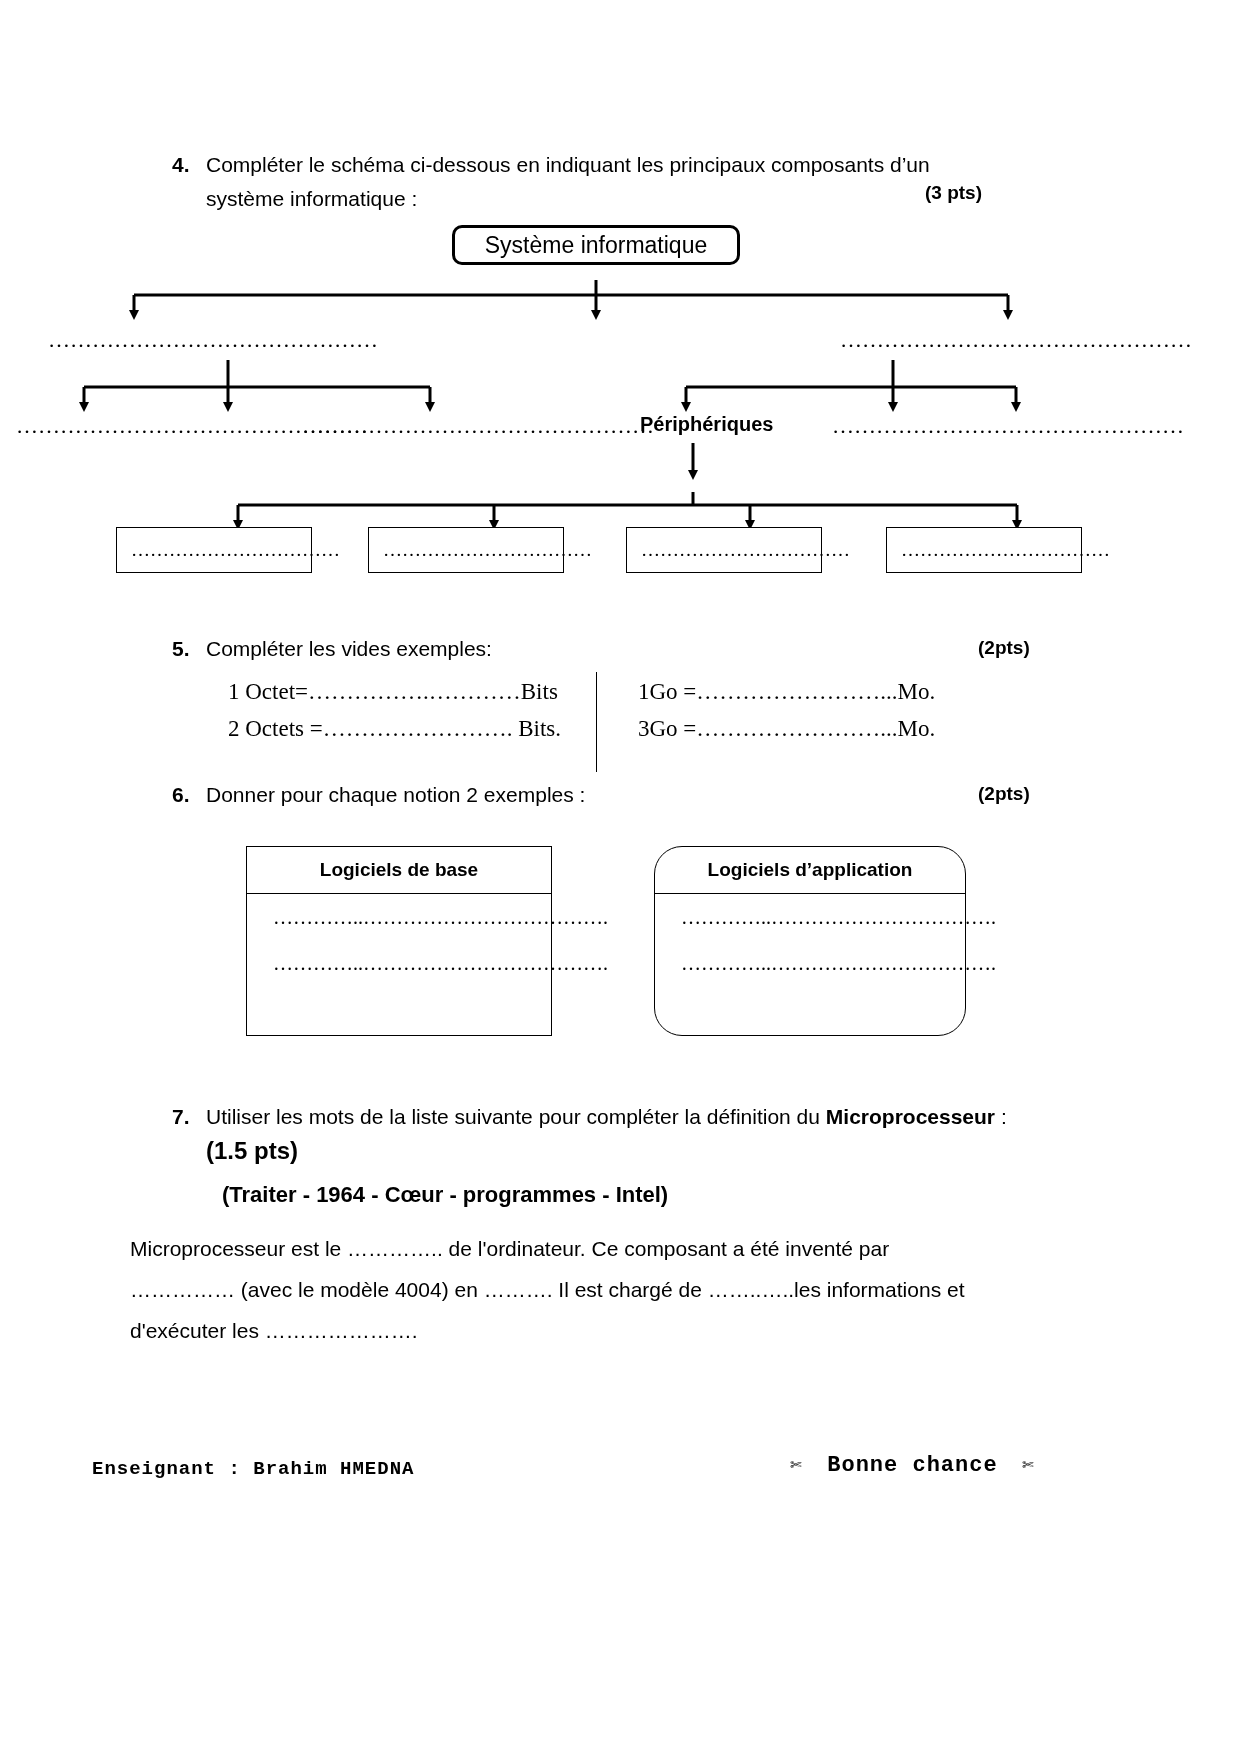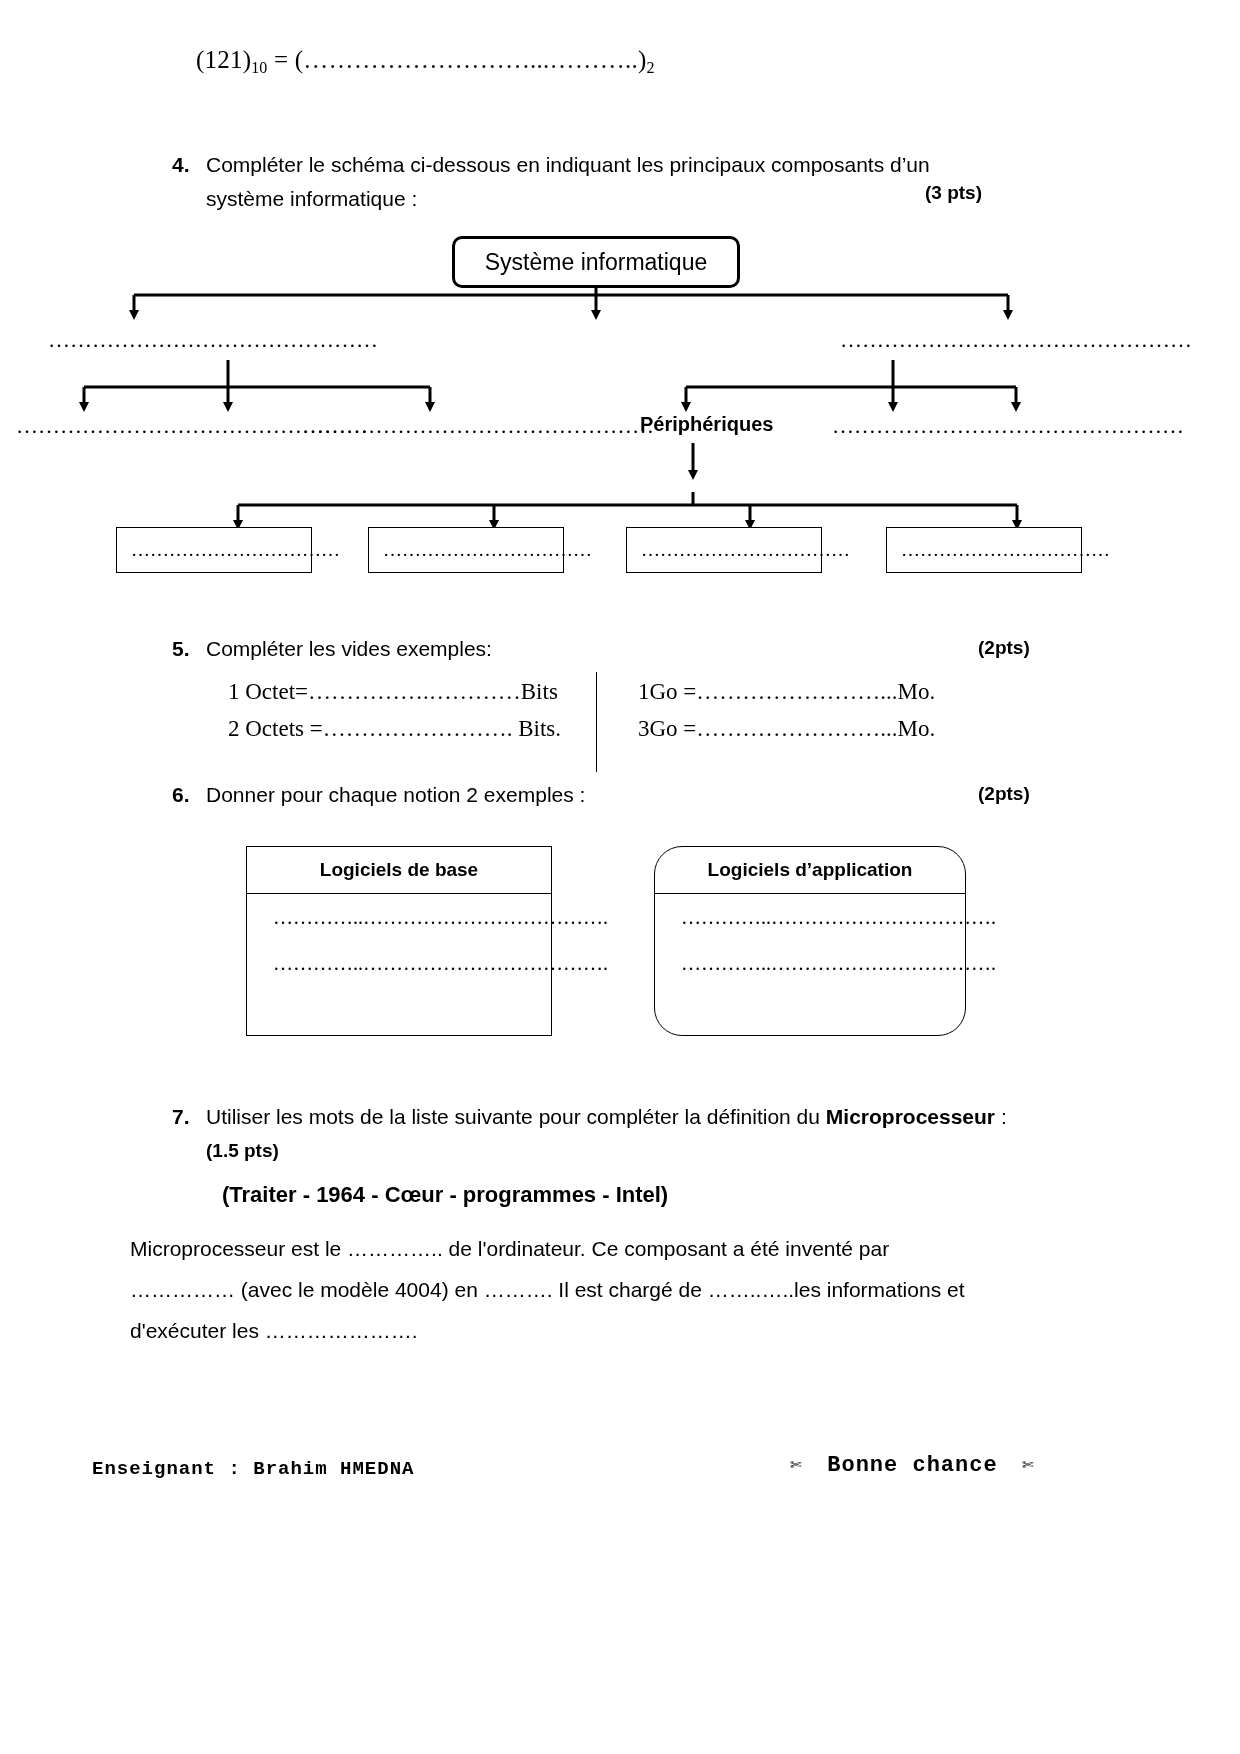--- a/index.html
+++ b/index.html
@@ -65,23 +65,23 @@
   #diagram {
     position: absolute;
     left: 0;
     top: 215px;
     width: 1240px;
     height: 380px;
   }
   .root-box {
     position: absolute;
     left: 452px;
-    top: 21px;
+    top: 10px;
     width: 288px;
-    height: 52px;
+    height: 40px;
     border: 3px solid #000;
     border-radius: 10px;
     box-sizing: border-box;
     display: flex;
     align-items: center;
     justify-content: center;
     font-family: "Liberation Sans", sans-serif;
     font-size: 23px;
     background: #fff;
   }
@@ -187,23 +187,20 @@
     width: 1240px;
     height: 380px;
     pointer-events: none;
   }
 </style>
 </head>
 <body>
 
 <div id="page">
 
-  <div class="conv-line">
-    <span>(121)</span><sub>10</sub><span> =  (</span><span>………………………...………..</span><span>)</span><sub>2</sub>
-  </div>
 
   <div class="qblock" style="left:172px; top:148px; width:830px;">
     <span class="qnum">4.</span>
     <div class="qbody">
       <div>Compléter le schéma ci-dessous en indiquant les principaux composants d’un</div>
       <div>système informatique :</div>
     </div>
   </div>
   <div class="pts" style="left:925px; top:182px;">(3 pts)</div>
 
@@ -304,21 +301,21 @@
   <div class="exbox" style="left:654px; top:846px; width:312px; height:190px;border-radius:28px;">
     <div class="hdr">Logiciels d’application</div>
     <div class="bodyrow">…………..…………………………….</div>
     <div class="bodyrow">…………..…………………………….</div>
   </div>
 
   <div class="qblock" style="left:172px; top:1100px; width:860px;">
     <span class="qnum">7.</span>
     <div class="qbody">
       <div><span>Utiliser les mots de la liste suivante pour compléter la définition du </span><span class="bold">Microprocesseur</span><span>  :</span></div>
-      <div class="bold" style="font-size:19px;">(1.5 pts)</div>
+      <div class="bold" style="font-size:24px;">(1.5 pts)</div>
     </div>
   </div>
 
   <div class="wordlist" style="left:222px; top:1182px;">(Traiter        -        1964     -       Cœur   -      programmes   -     Intel)</div>
 
   <div class="para" style="left:130px; top:1228px;">
     <div>Microprocesseur  est le ………….. de l'ordinateur. Ce composant a été inventé par</div>
     <div>…………… (avec le modèle 4004) en ………. Il est chargé de ……..…..les informations et</div>
     <div>d'exécuter les  ………………….</div>
   </div>

